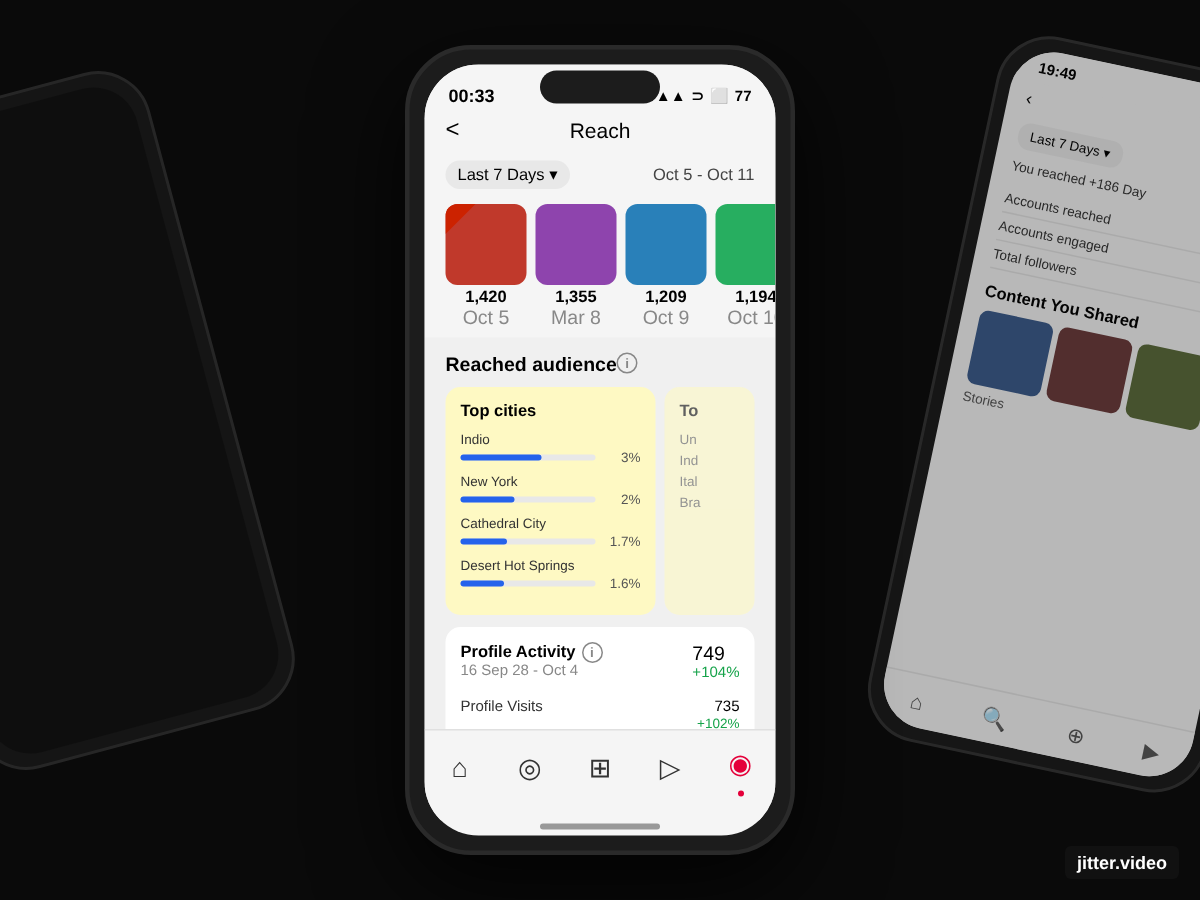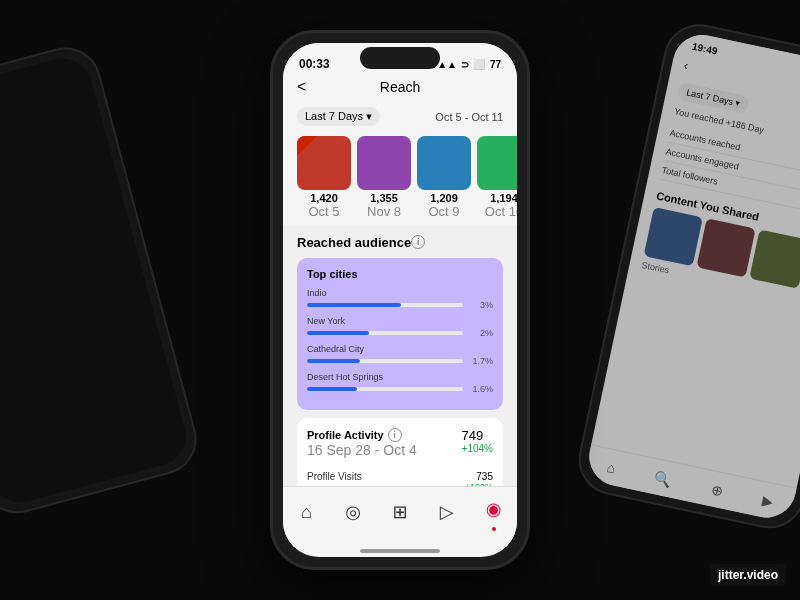--- a/index.html
+++ b/index.html
@@ -280,21 +280,21 @@
     }
 
     
     .cards-row {
       display: flex;
       gap: 6px;
       margin-bottom: 8px;
     }
     .card {
       flex: 1;
-      background: #c4b5fd;
+      background: #fef9c3;
       border-radius: 10px;
       padding: 10px;
       overflow: hidden;
     }
     .card-title {
       font-size: 11px;
       font-weight: 700;
       color: #000;
       margin-bottom: 8px;
     }
@@ -352,21 +352,21 @@
       display: flex;
       align-items: center;
       gap: 4px;
     }
     .pa-value {
       font-size: 13px;
       font-weight: 400;
       color: #000;
     }
     .pa-date {
-      font-size: 14px;
+      font-size: 10px;
       color: #888;
       margin-bottom: 6px;
     }
     .pa-change-green {
       font-size: 10px;
       color: #16a34a;
     }
     .pa-row {
       display: flex;
       justify-content: space-between;
@@ -519,21 +519,21 @@
         <div class="story-item">
           <div class="story-thumb" style="background:#c0392b;">
             <div class="red-corner"></div>
           </div>
           <div class="story-num">1,420</div>
           <div class="story-date">Oct 5</div>
         </div>
         <div class="story-item">
           <div class="story-thumb" style="background:#8e44ad;"></div>
           <div class="story-num">1,355</div>
-          <div class="story-date">Nov 8</div>
+          <div class="story-date">Mar 8</div>
         </div>
         <div class="story-item">
           <div class="story-thumb" style="background:#2980b9;"></div>
           <div class="story-num">1,209</div>
           <div class="story-date">Oct 9</div>
         </div>
         <div class="story-item">
           <div class="story-thumb" style="background:#27ae60;"></div>
           <div class="story-num">1,194</div>
           <div class="story-date">Oct 10</div>
@@ -586,20 +586,27 @@
               <div class="city-name">Desert Hot Springs</div>
               <div class="city-bar-row">
                 <div class="city-bar-bg">
                   <div class="city-bar-fill" style="width:32%"></div>
                 </div>
                 <span class="city-pct">1.6%</span>
               </div>
             </div>
           </div>
 
+          <div class="card" style="max-width:60px; overflow:hidden; opacity:0.6;">
+            <div class="card-title">To</div>
+            <div style="font-size:9px; color:#555; margin-bottom:4px;">Un</div>
+            <div style="font-size:9px; color:#555; margin-bottom:4px;">Ind</div>
+            <div style="font-size:9px; color:#555; margin-bottom:4px;">Ital</div>
+            <div style="font-size:9px; color:#555; margin-bottom:4px;">Bra</div>
+          </div>
         </div>
 
         <div class="profile-activity-card">
           <div class="pa-header">
             <div>
               <div class="pa-title">
                 <span>Profile Activity</span>
                 <span class="info-icon">i</span>
               </div>
               <div class="pa-date">16 Sep 28 - Oct 4</div>

